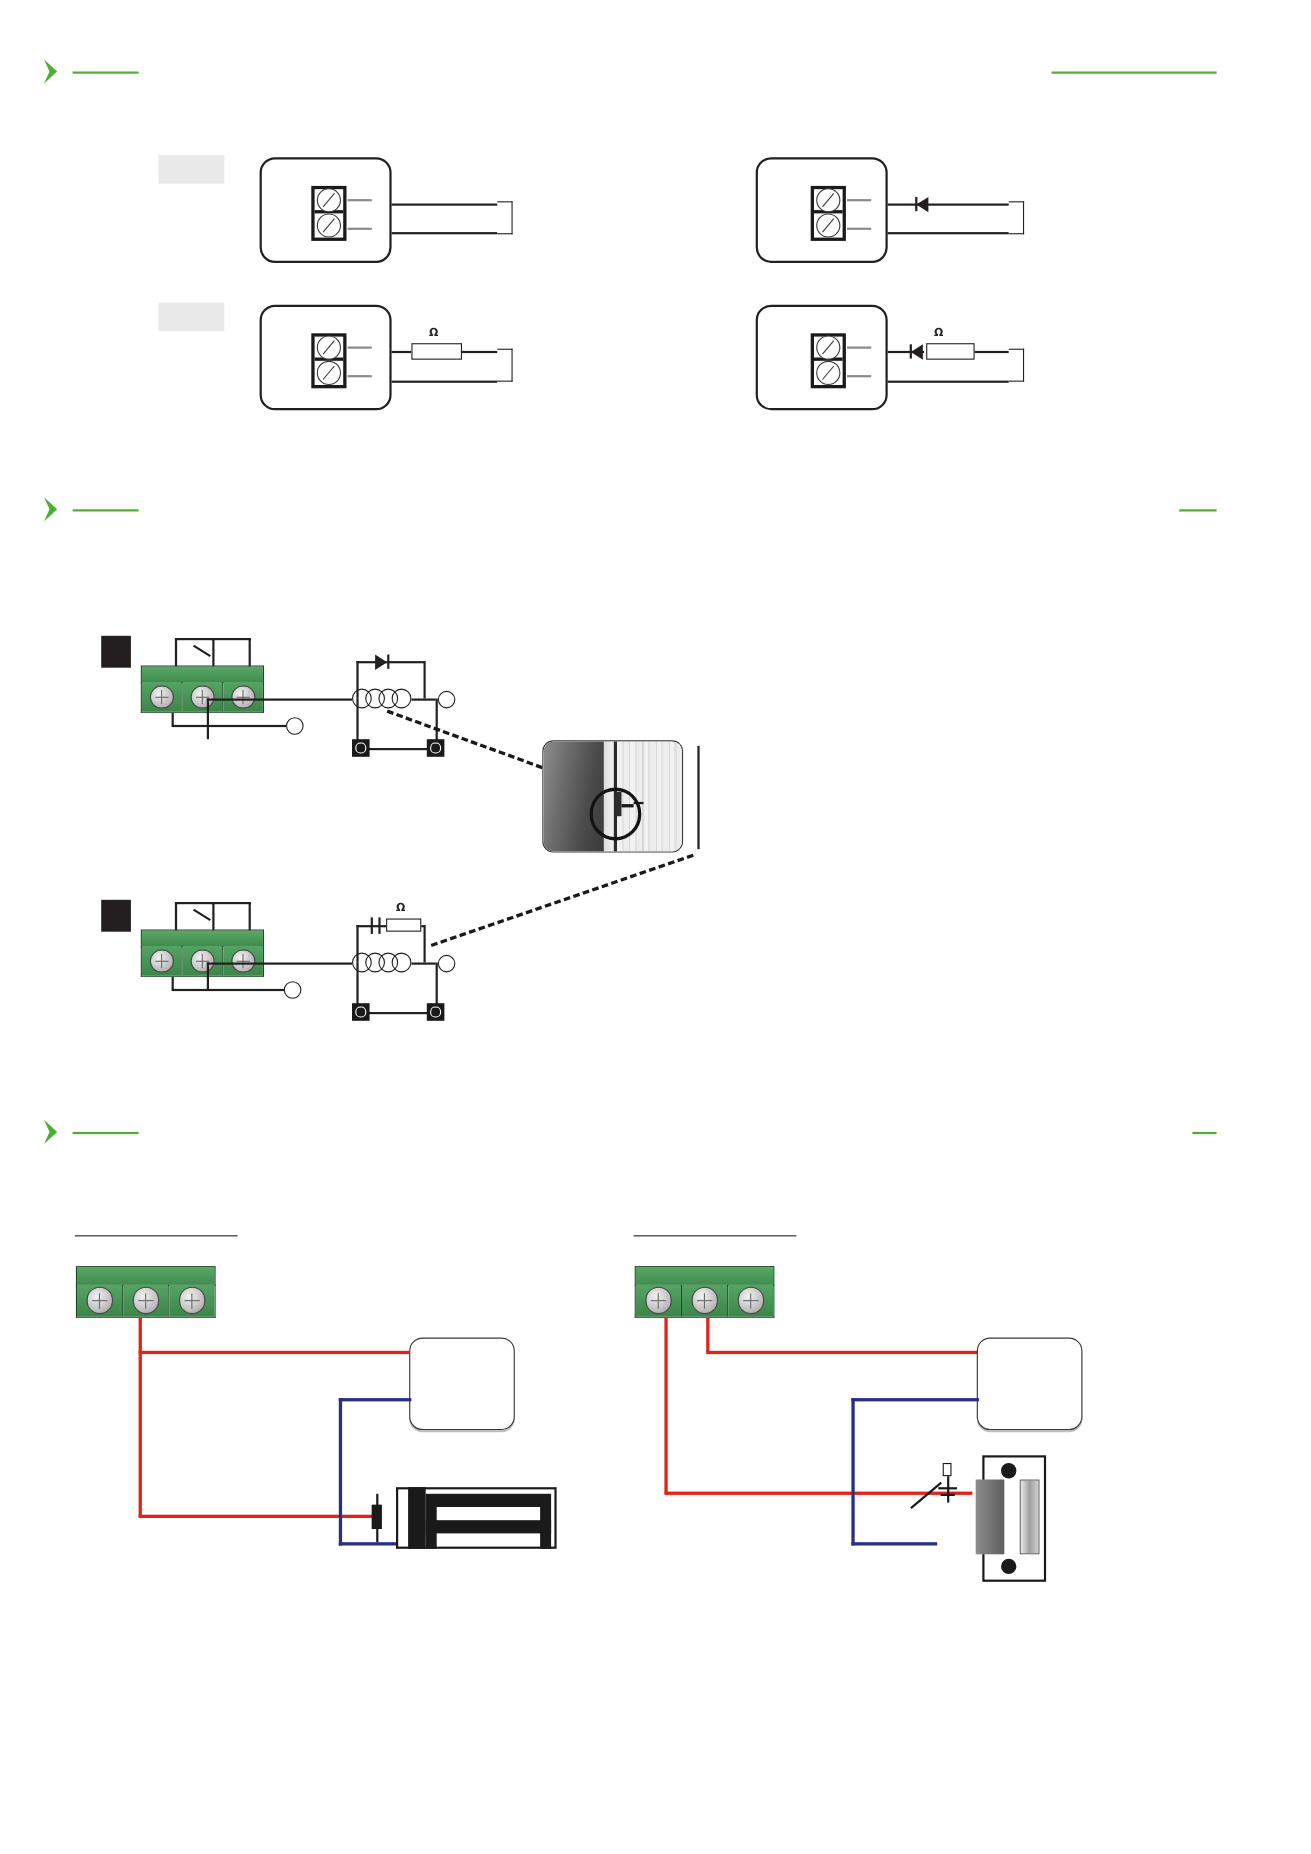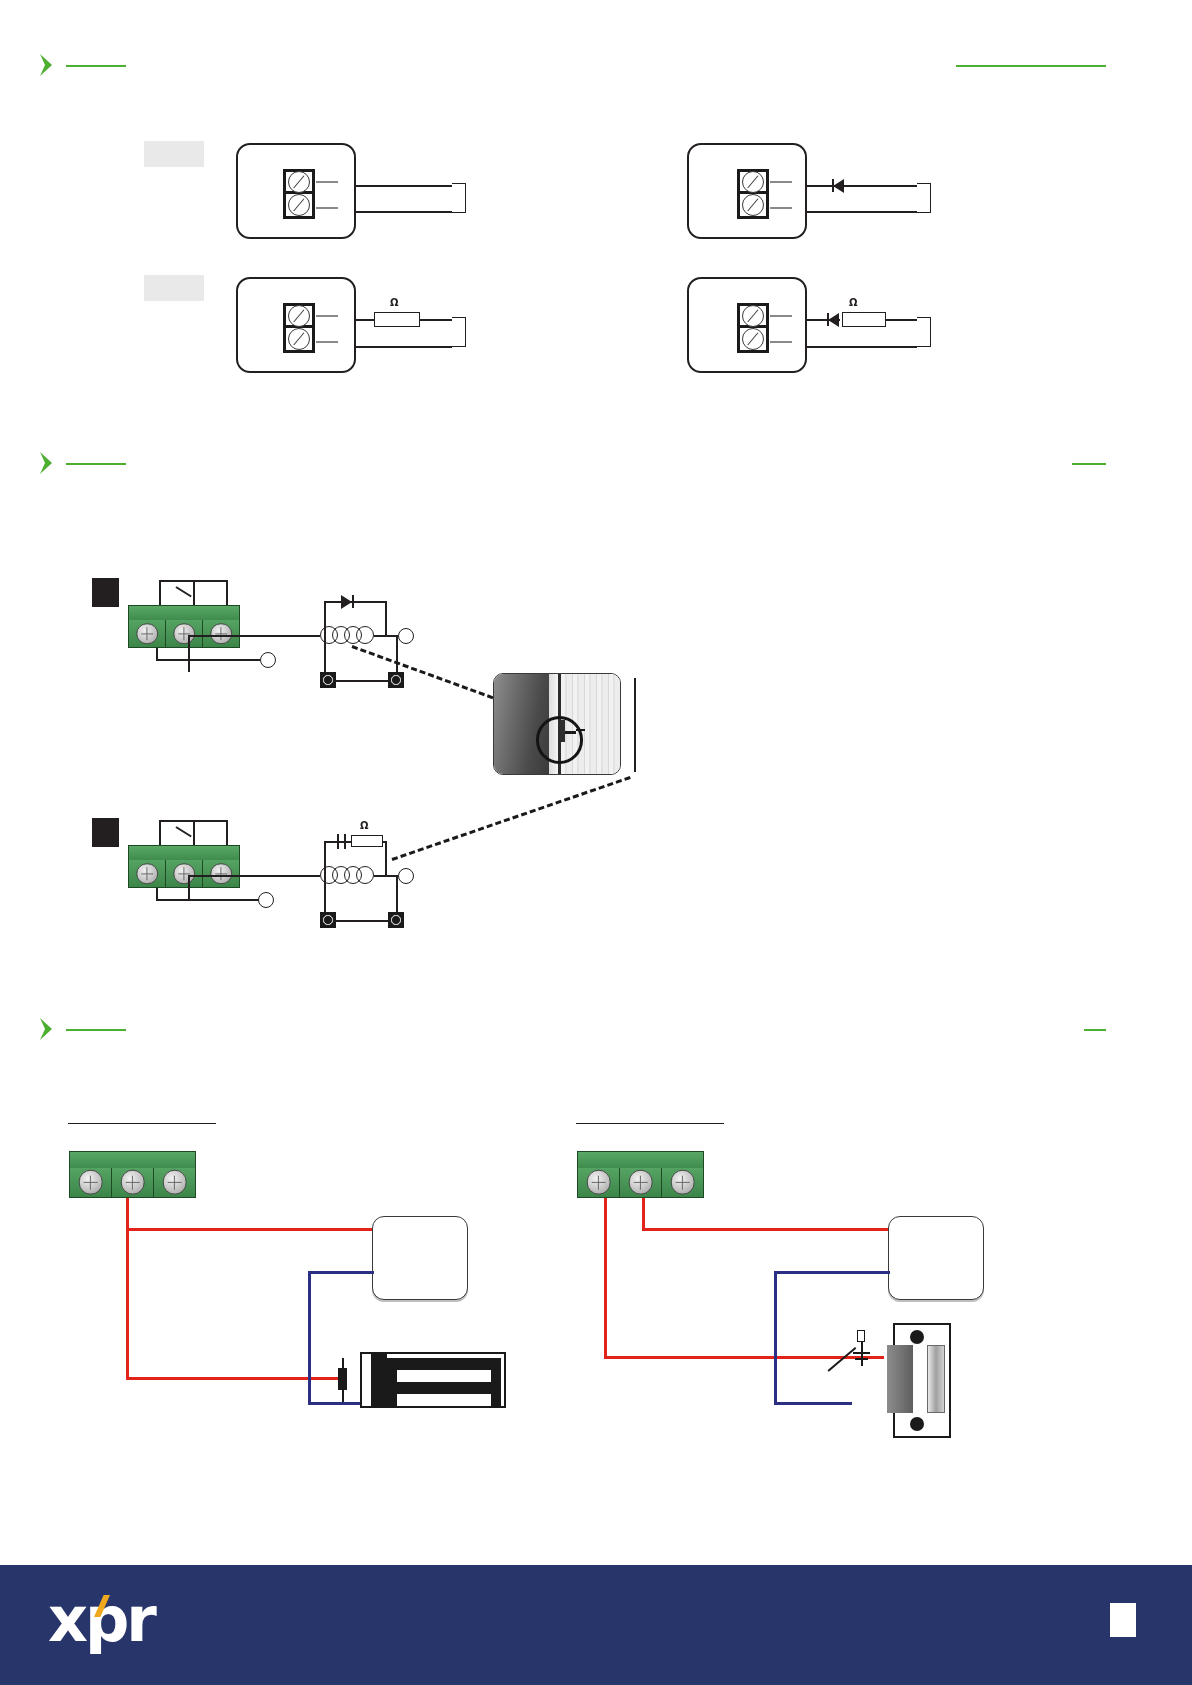--- a/index.html
+++ b/index.html
@@ -485,22 +485,14 @@
     <div class="st-lead" style="left:857px; top:1330px; width:8px; height:12px; background:#ffffff; border:1.5px solid #1a1a1a;"></div>
     <div class="st-lead" style="left:828px; top:1370px; width:36px; height:1.6px; transform:rotate(-40deg); transform-origin:left center;"></div>
 
     <div class="st-face" style="left:893px; top:1323px; width:58px; height:115px;"></div>
     <div class="st-hole" style="left:910px; top:1330px; width:14px; height:14px;"></div>
     <div class="st-hole" style="left:910px; top:1417px; width:14px; height:14px;"></div>
     <div class="st-grey" style="left:887px; top:1345px; width:26px; height:68px;"></div>
     <div class="st-silver" style="left:927px; top:1345px; width:18px; height:68px;"></div>
   </div>
 
-  <div class="footer">
-    <div class="logo">
-      <div class="logo-text">xpr</div>
-      <div class="logo-slash"></div>
-    </div>
-    <div class="foot-square"></div>
-    <div class="foot-page"></div>
-  </div>
 
 </div>
 
 </body></html>

